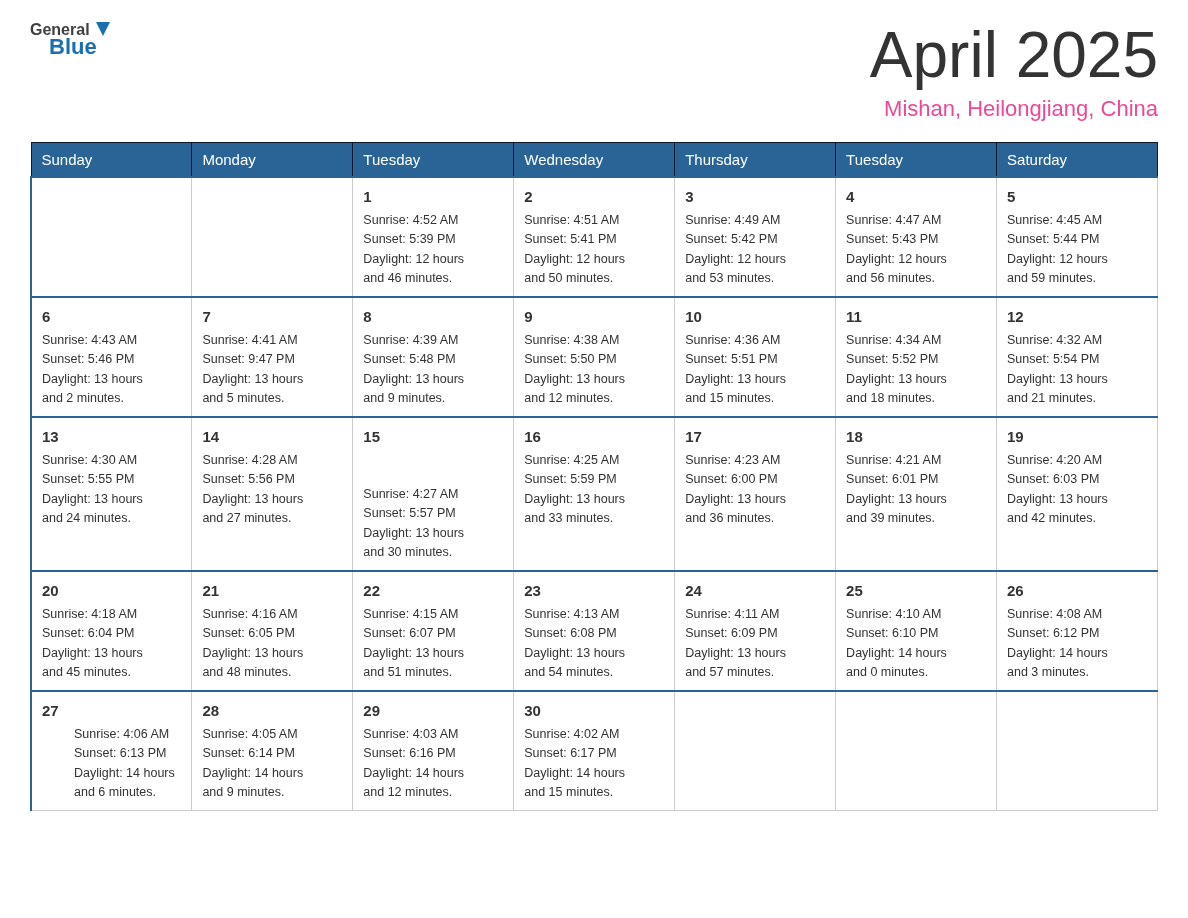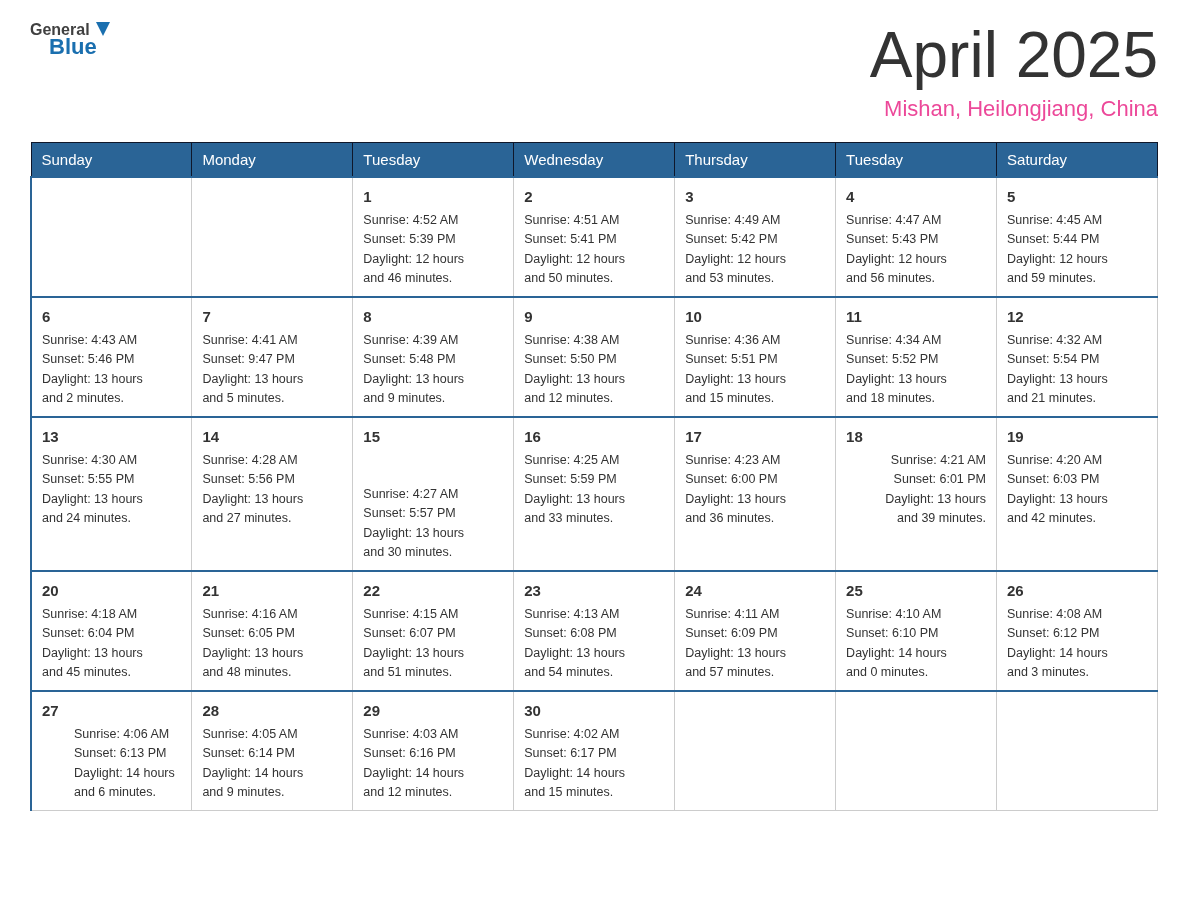--- a/index.html
+++ b/index.html
@@ -242,21 +242,21 @@
         </td>
         <td>
           <span class="day-number">17</span>
           <div class="day-info" style="white-space: pre-line;">Sunrise: 4:23 AM
 Sunset: 6:00 PM
 Daylight: 13 hours
 and 36 minutes.</div>
         </td>
         <td>
           <span class="day-number">18</span>
-          <div class="day-info" style="white-space: pre-line; text-align: right;">Sunrise: 4:21 AM
+          <div class="day-info" style="white-space: pre-line;">Sunrise: 4:21 AM
 Sunset: 6:01 PM
 Daylight: 13 hours
 and 39 minutes.</div>
         </td>
         <td>
           <span class="day-number">19</span>
           <div class="day-info" style="white-space: pre-line;">Sunrise: 4:20 AM
 Sunset: 6:03 PM
 Daylight: 13 hours
 and 42 minutes.</div>

